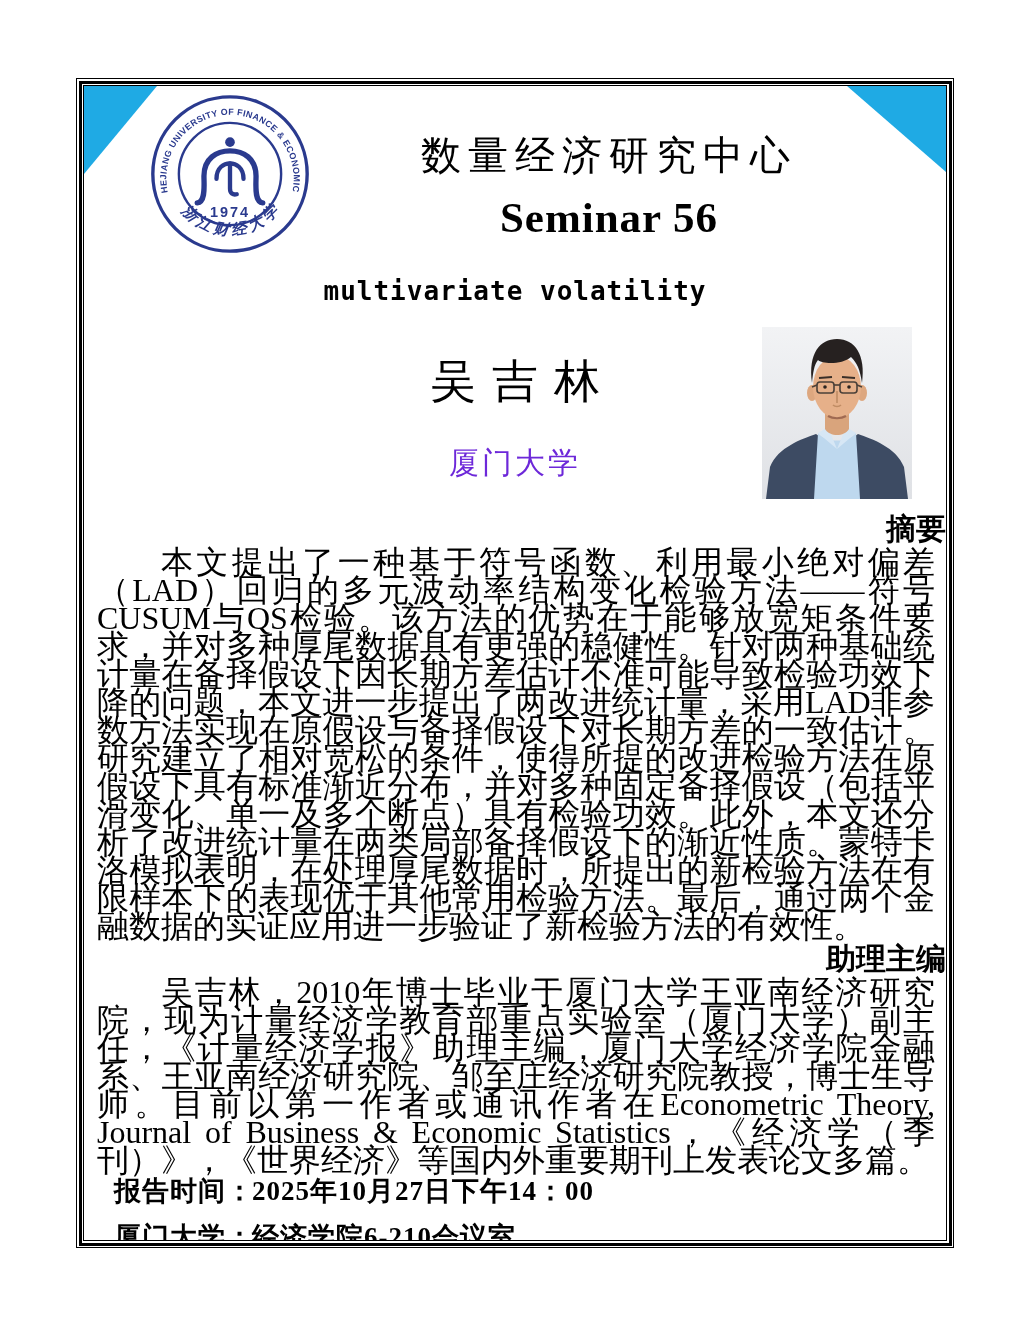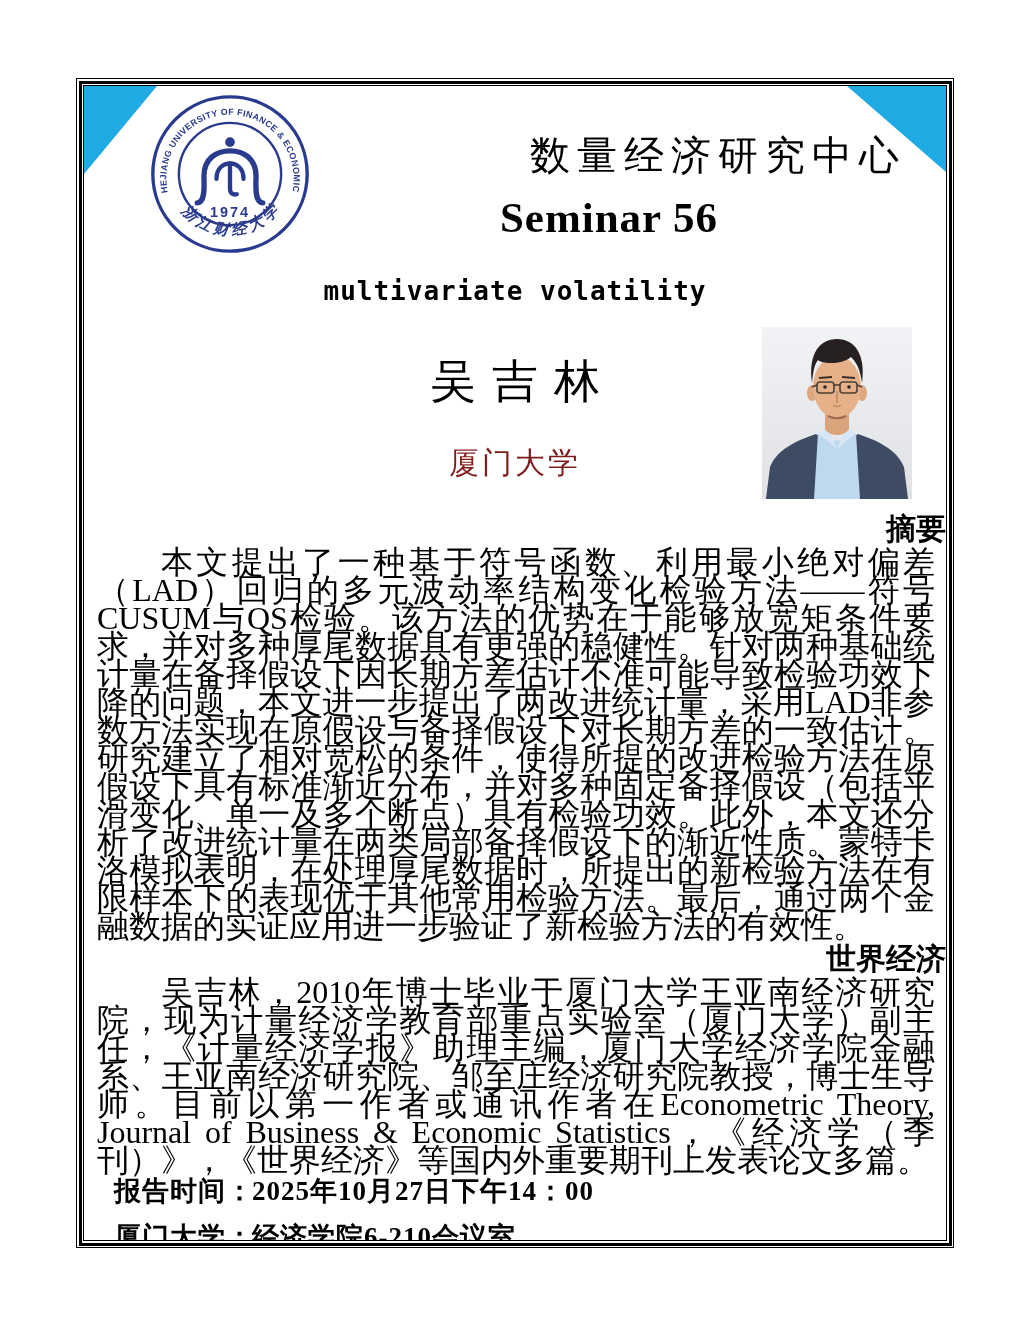--- a/index.html
+++ b/index.html
@@ -14,21 +14,21 @@
   .frame-mid{width:100%;height:100%;border:3px solid #000;padding:1.5px;box-sizing:border-box;}
   .frame-in{position:relative;width:100%;height:100%;border:1.5px solid #000;
     box-sizing:border-box;overflow:hidden;}
   .corner{position:absolute;top:0;display:block;}
   .corner.left{left:0;}
   .corner.right{right:0;}
 
   .header{display:flex;align-items:flex-start;margin-top:6px;}
   .logo-wrap{margin-left:64px;flex:0 0 auto;}
   .title-block{flex:1;text-align:center;padding-top:36px;padding-right:40px;}
-  .center-name{font-size:40px;letter-spacing:7px;font-weight:500;white-space:nowrap;text-align:right;}
+  .center-name{font-size:40px;letter-spacing:7px;font-weight:500;white-space:nowrap;}
   .seminar-no{font-size:43px;font-weight:bold;margin-top:10px;letter-spacing:1px;}
 
   .topic{margin-top:14px;text-align:center;font-size:26px;line-height:34px;}
   .topic .t-label{font-weight:500;letter-spacing:2px;}
   .topic .t-en{font-family:"DejaVu Sans Mono","Liberation Mono",monospace;
     font-weight:600;letter-spacing:1px;}
   .topic .line2{font-family:"DejaVu Sans Mono","Liberation Mono",monospace;
     font-weight:600;letter-spacing:1px;}
 
   .speaker{margin-top:48px;text-align:center;}
@@ -132,27 +132,27 @@
           <path d="M 57 51 L 70 50" stroke="#3a2f28" stroke-width="2"></path>
           <path d="M 80 50 L 93 51" stroke="#3a2f28" stroke-width="2"></path>
           <circle cx="63" cy="60" r="1.8" fill="#2c241f"></circle>
           <circle cx="87" cy="60" r="1.8" fill="#2c241f"></circle>
           <path d="M 75 64 L 75 76 M 71 78 C 73 80 77 80 79 78" stroke="#c08c64" stroke-width="1.6" fill="none"></path>
           <path d="M 66 89 C 71 92 79 92 84 89" stroke="#a06a52" stroke-width="2.2" fill="none"></path>
         </svg>
 
         <div class="speaker">
           <div class="speaker-name">吴吉林</div>
-          <div class="speaker-affil" style="color: #7f1d1d; margin-top: 38px;">厦门大学</div>
+          <div class="speaker-affil" style="color: #6d28d9; margin-top: 38px;">厦门大学</div>
         </div>
 
         <div class="section-heading abstract-heading">摘要</div>
         <div class="para">本文提出了一种基于符号函数、利用最小绝对偏差（LAD）回归的多元波动率结构变化检验方法——符号CUSUM与QS检验。该方法的优势在于能够放宽矩条件要求，并对多种厚尾数据具有更强的稳健性。针对两种基础统计量在备择假设下因长期方差估计不准可能导致检验功效下降的问题，本文进一步提出了两改进统计量，采用LAD非参数方法实现在原假设与备择假设下对长期方差的一致估计。研究建立了相对宽松的条件，使得所提的改进检验方法在原假设下具有标准渐近分布，并对多种固定备择假设（包括平滑变化、单一及多个断点）具有检验功效。此外，本文还分析了改进统计量在两类局部备择假设下的渐近性质。蒙特卡洛模拟表明，在处理厚尾数据时，所提出的新检验方法在有限样本下的表现优于其他常用检验方法。最后，通过两个金融数据的实证应用进一步验证了新检验方法的有效性。</div>
 
-        <div class="section-heading bio-heading">世界经济</div>
+        <div class="section-heading bio-heading">助理主编</div>
         <div class="para">吴吉林，2010年博士毕业于厦门大学王亚南经济研究院，现为计量经济学教育部重点实验室（厦门大学）副主任，《计量经济学报》助理主编，厦门大学经济学院金融系、王亚南经济研究院、邹至庄经济研究院教授，博士生导师。目前以第一作者或通讯作者在Econometric Theory, Journal of Business &amp; Economic Statistics，《经济学（季刊）》，《世界经济》等国内外重要期刊上发表论文多篇。</div>
 
         <div class="details">
           <div class="detail"><span class="d-label">报告时间：</span><span class="d-value">2025年10月27日下午14：00</span></div>
           <div class="detail"><span class="d-label">厦门大学：</span><span class="d-value">经济学院6-210会议室</span></div>
           <div class="detail"><span class="d-label"></span><span class="d-value">浙江财经大学数量经济研究中心</span></div>
           <div class="detail"><span class="d-label">主办单位：</span><span class="d-value">浙江财经大学经济学院</span></div>
         </div>
 
       </div>

